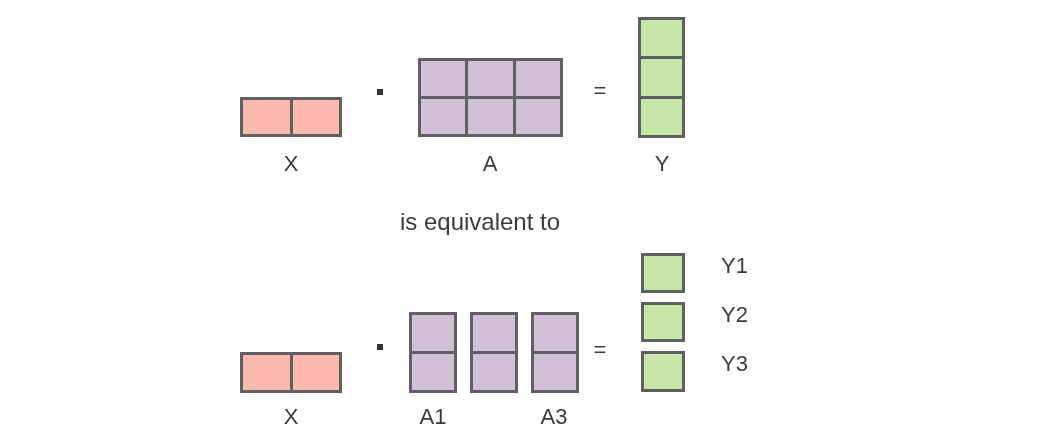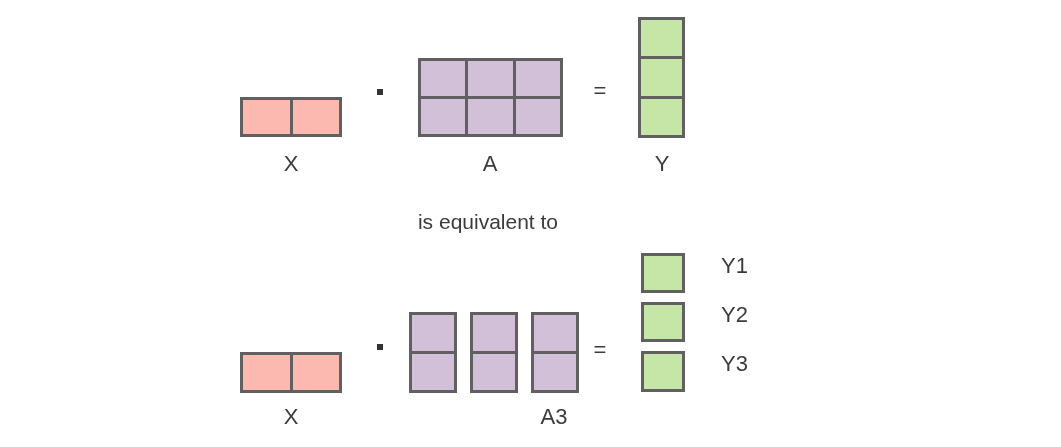--- a/index.html
+++ b/index.html
@@ -54,25 +54,25 @@
     color: #3b3b3b;
   }
   .dot {
     position: absolute;
     width: 6px;
     height: 6px;
     background: #333333;
   }
   .equiv-text {
     position: absolute;
-    left: 388px;
+    left: 380px;
     top: 209px;
     width: 200px;
     text-align: center;
-    font-size: 21px;
+    font-size: 24px;
     line-height: 26px;
     color: var(--text-color, #3b3b3b);
     white-space: nowrap;
   }
 </style>
 </head>
 <body>
 
 <div class="canvas">
 
@@ -136,15 +136,16 @@
   </div>
   <div class="matrix y-matrix cells-1x1" style="left:641px; top:351px; width:44px; height:41px;">
     <div class="cell"></div>
   </div>
 
   <div class="label left-align" style="left:721px; top:253px;">Y1</div>
   <div class="label left-align" style="left:721px; top:302px;">Y2</div>
   <div class="label left-align" style="left:721px; top:351px;">Y3</div>
 
   <div class="label" style="left:241px; top:404px;">X</div>
+  <div class="label" style="left:383px; top:404px;">A1</div>
   <div class="label" style="left:504px; top:404px;">A3</div>
 
 </div>
 
 </body></html>

